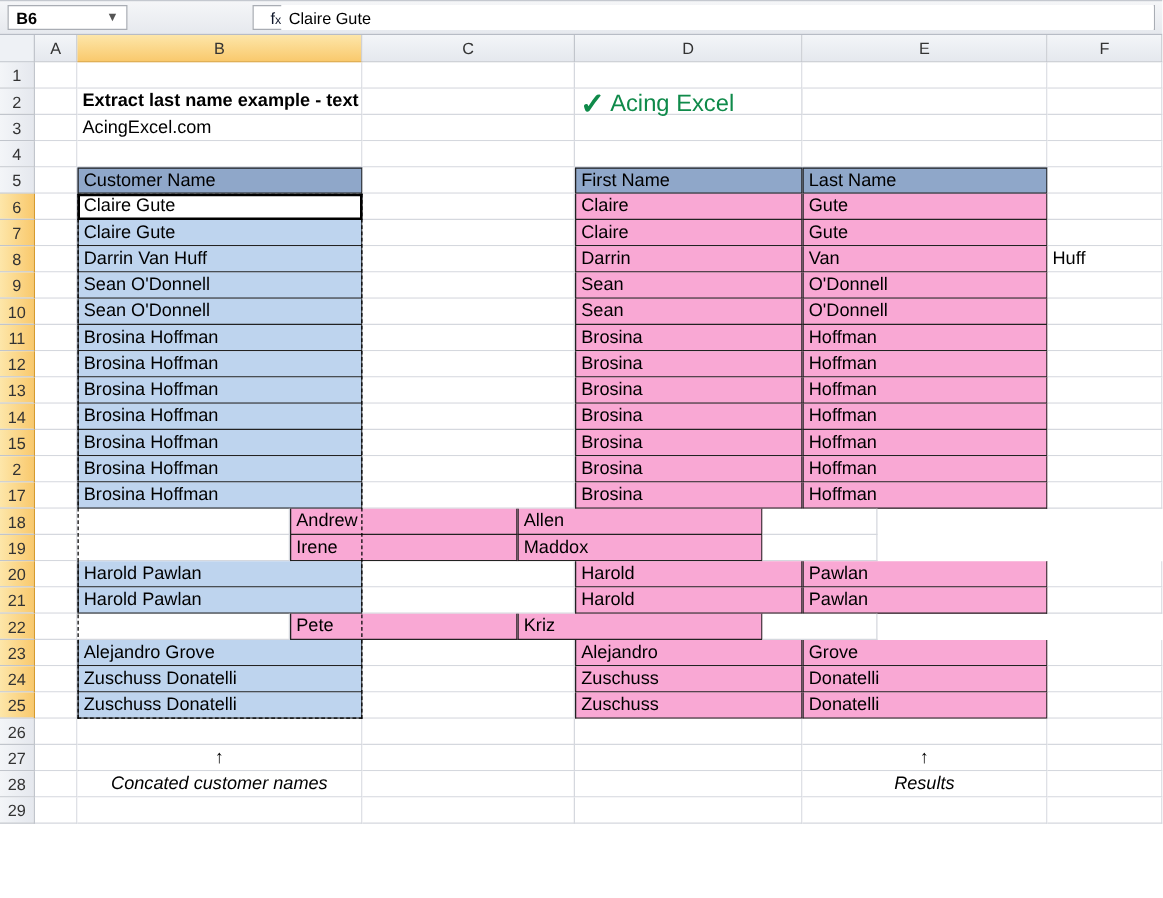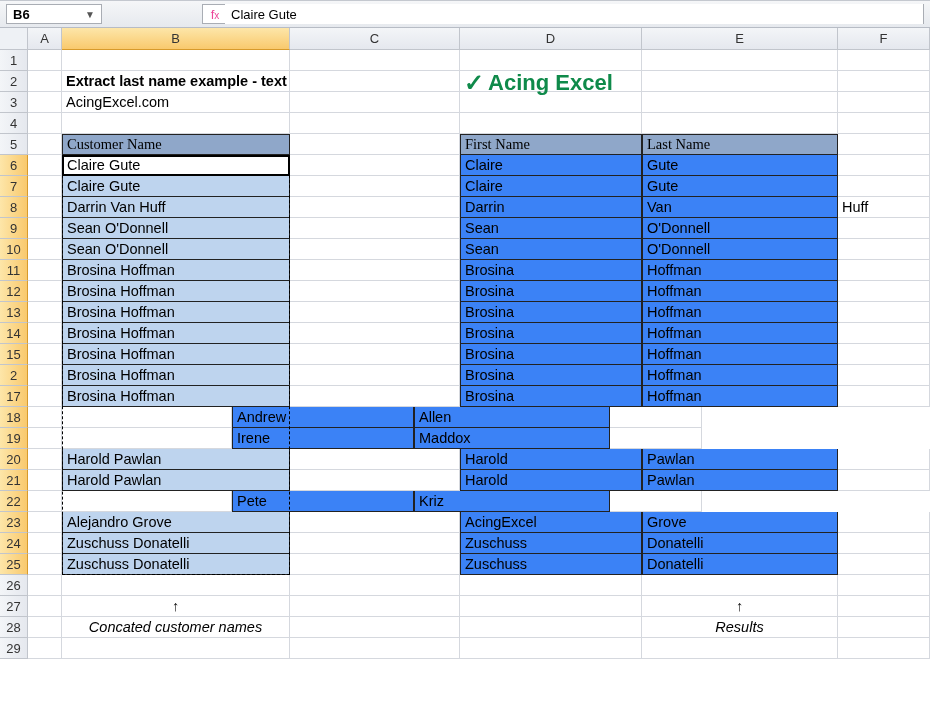--- a/index.html
+++ b/index.html
@@ -2,21 +2,21 @@
 <html><head>
 <meta charset="utf-8">
 <style>
   * { box-sizing: border-box; margin: 0; padding: 0; }
   html, body { width: 930px; height: 718px; overflow: hidden; font-family: Arial, sans-serif; font-size: 14px; background: #fff; }
   
   .toolbar { height: 28px; background: linear-gradient(#f5f6f8,#e6e9ee); border-top: 1px solid #c4c8cf; border-bottom: 1px solid #b7bcc5; display: flex; align-items: center; padding: 0 6px; }
   .namebox { width: 96px; height: 20px; background: #fff; border: 1px solid #a9adb4; font-size: 13px; padding: 0 6px; display: flex; align-items: center; justify-content: space-between; font-weight: bold; }
   .namebox .dd { font-size: 10px; color: #555; }
   .toolbar .gap { width: 100px; }
-  .fx { width: 20px; text-align: center; font-size: 13px; color: #ec4899; }
+  .fx { width: 20px; text-align: right; font-size: 13px; color: #0f172a; }
   .formula-input { flex: 1; height: 20px; background: #fff; border: 1px solid #a9adb4; border-left: none; padding: 1px 6px; font-size: 13px; }
   .fx-wrap { display: flex; align-items: center; border: 1px solid #a9adb4; height: 20px; background: #fff; padding-left: 2px; }
   
   .sheet { position: relative; }
   .row { display: flex; height: 21px; }
   .row.hdr { height: 22px; }
   .corner { width: 28px; height: 22px; background: #eef1f5; border-right: 1px solid #c1c5cc; border-bottom: 1px solid #c1c5cc; }
   .colhdr { height: 22px; background: linear-gradient(#f3f5f8,#e5e8ee); border-right: 1px solid #c1c5cc; border-bottom: 1px solid #c1c5cc; text-align: center; font-size: 13px; color: #333; display: flex; align-items: center; justify-content: center; }
   .rowhdr { width: 28px; background: linear-gradient(90deg,#f3f5f8,#e5e8ee); border-right: 1px solid #c1c5cc; border-bottom: 1px solid #c1c5cc; text-align: center; font-size: 13px; color: #333; display: flex; align-items: center; justify-content: center; }
   .rowhdr.sel { background: linear-gradient(90deg,#fde6a9,#f9c96d); border-right: 1px solid #d79a2b; }
@@ -28,30 +28,30 @@
   .wD { width: 182px; }
   .wE { width: 196px; }
   .wF { width: 92px; }
   
   .colhdr.sel { background: linear-gradient(#fde6a9,#f9c96d); border-bottom: 1px solid #d79a2b; }
   
   .bold { font-weight: bold; }
   .italic { font-style: italic; }
   .center { justify-content: center; }
   
-  .thdr { background: #8fa7c9; border: 1px solid #222; border-right: 1px solid #222; font-family: Liberation Serif, serif; }
-  .tcell { background: #3b82f6; border-left: 1px solid #222; border-right: 1px solid #222; border-bottom: 1px solid #222; }
+  .thdr { background: #8fa7c9; border: 1px solid #222; border-right: 1px solid #222; }
+  .tcell { background: #f9a8d4; border-left: 1px solid #222; border-right: 1px solid #222; border-bottom: 1px solid #222; }
   .tcell.sel { background: #bed4ee; }
   .tcell.active { background: #fff !important; }
   
   .selbox { position: absolute; border: 2px solid #000; pointer-events: none; }
   .marquee { position: absolute; border: 1.5px dashed #000; pointer-events: none; }
   
   .logo { display: flex; align-items: center; gap: 4px; }
-  .logo-text { color: #0f8a4a; font-weight: bold; font-size: 22px; }
+  .logo-text { color: #0f8a4a; font-weight: normal; font-size: 19px; }
   .logo-check { color: #0f8a4a; font-size: 24px; font-weight: bold; }
 </style>
 </head>
 <body>
 
 <div class="toolbar">
   <div class="namebox">
     <span>B6</span>
     <span class="dd">▼</span>
   </div>
@@ -276,21 +276,21 @@
       <div class="cell wC"></div>
       <div class="cell wD tcell">Pete</div>
       <div class="cell wE tcell">Kriz</div>
       <div class="cell wF"></div>
     </div>
     <div class="row">
       <div class="rowhdr sel">23</div>
       <div class="cell wA"></div>
       <div class="cell wB tcell sel">Alejandro Grove</div>
       <div class="cell wC"></div>
-      <div class="cell wD tcell">AcingExcel</div>
+      <div class="cell wD tcell">Alejandro</div>
       <div class="cell wE tcell">Grove</div>
       <div class="cell wF"></div>
     </div>
     <div class="row">
       <div class="rowhdr sel">24</div>
       <div class="cell wA"></div>
       <div class="cell wB tcell sel">Zuschuss Donatelli</div>
       <div class="cell wC"></div>
       <div class="cell wD tcell">Zuschuss</div>
       <div class="cell wE tcell">Donatelli</div>

